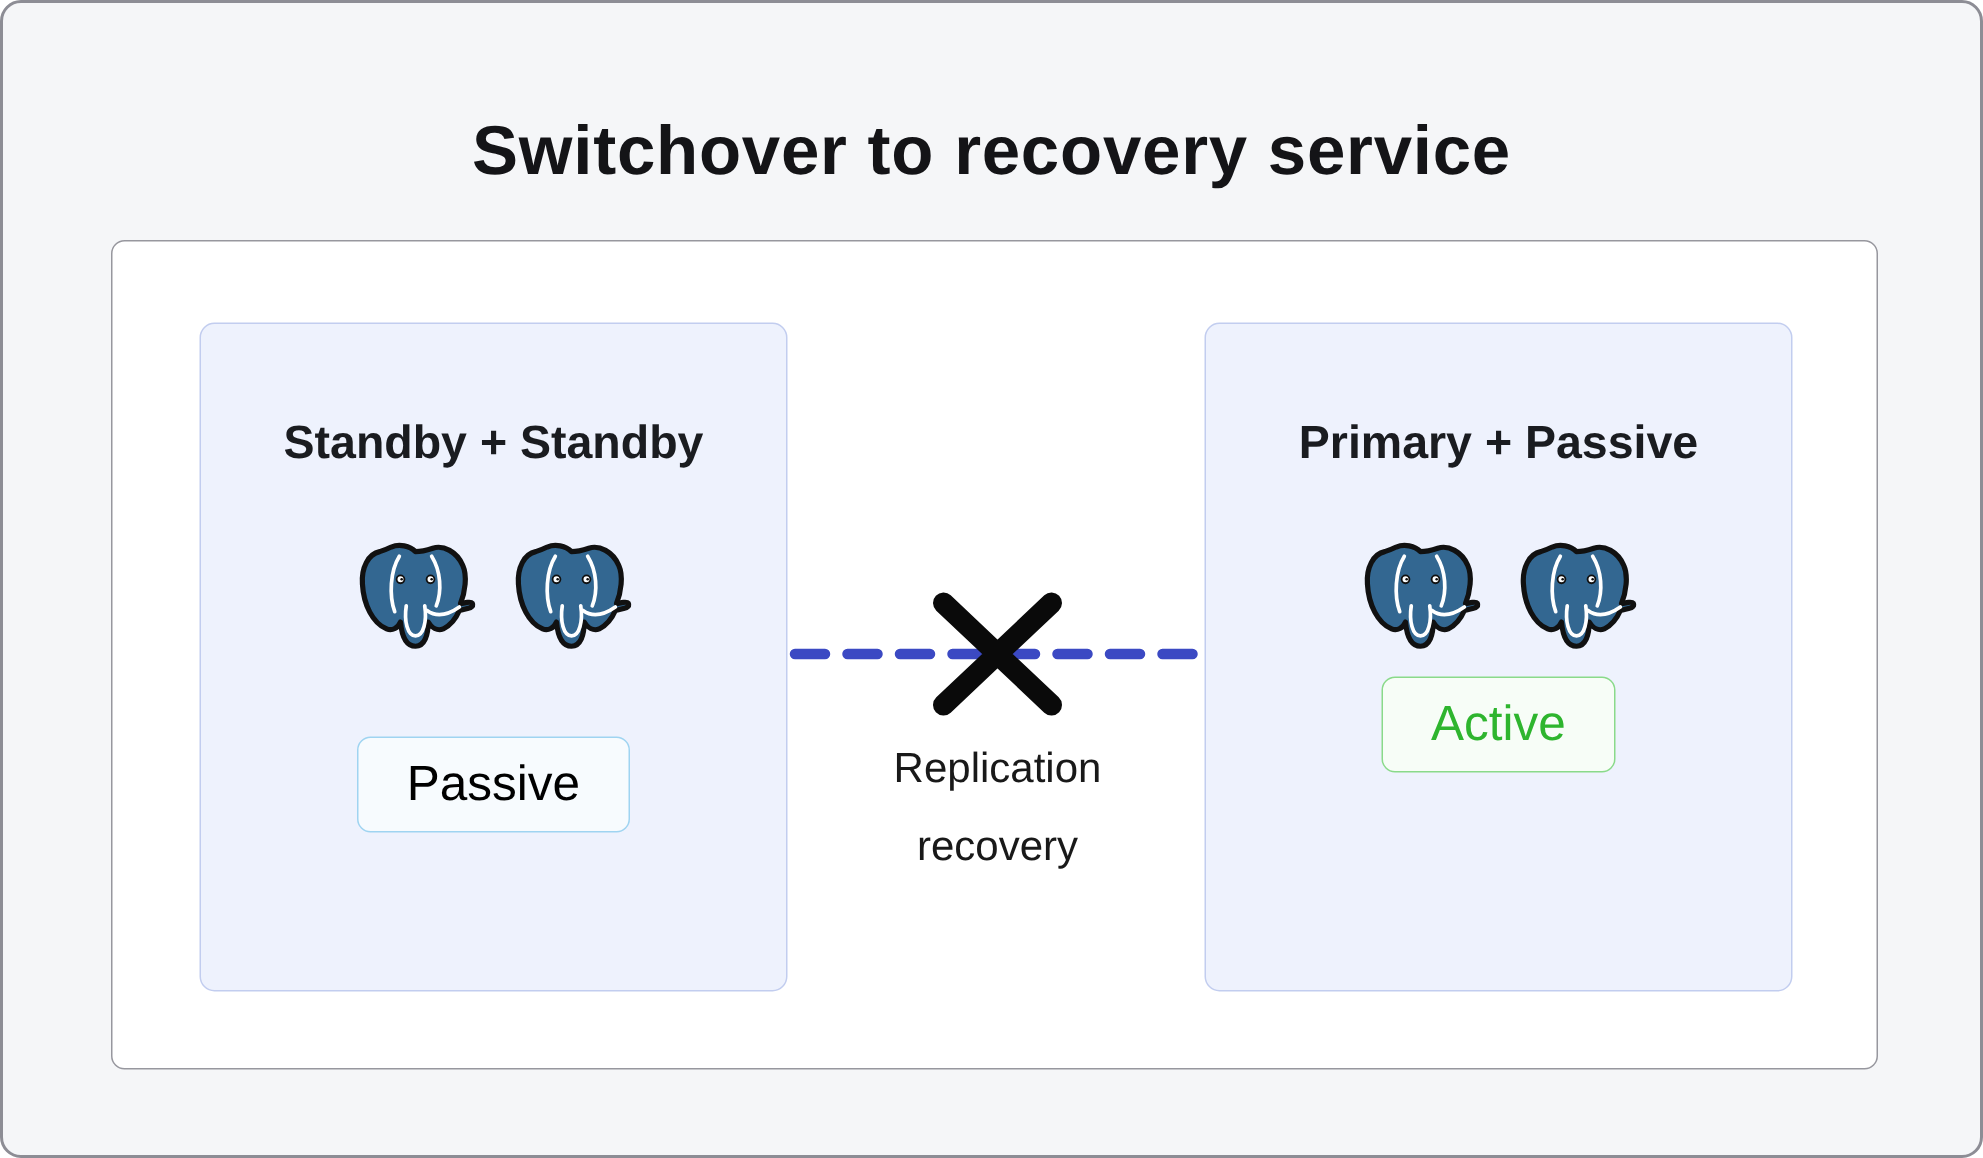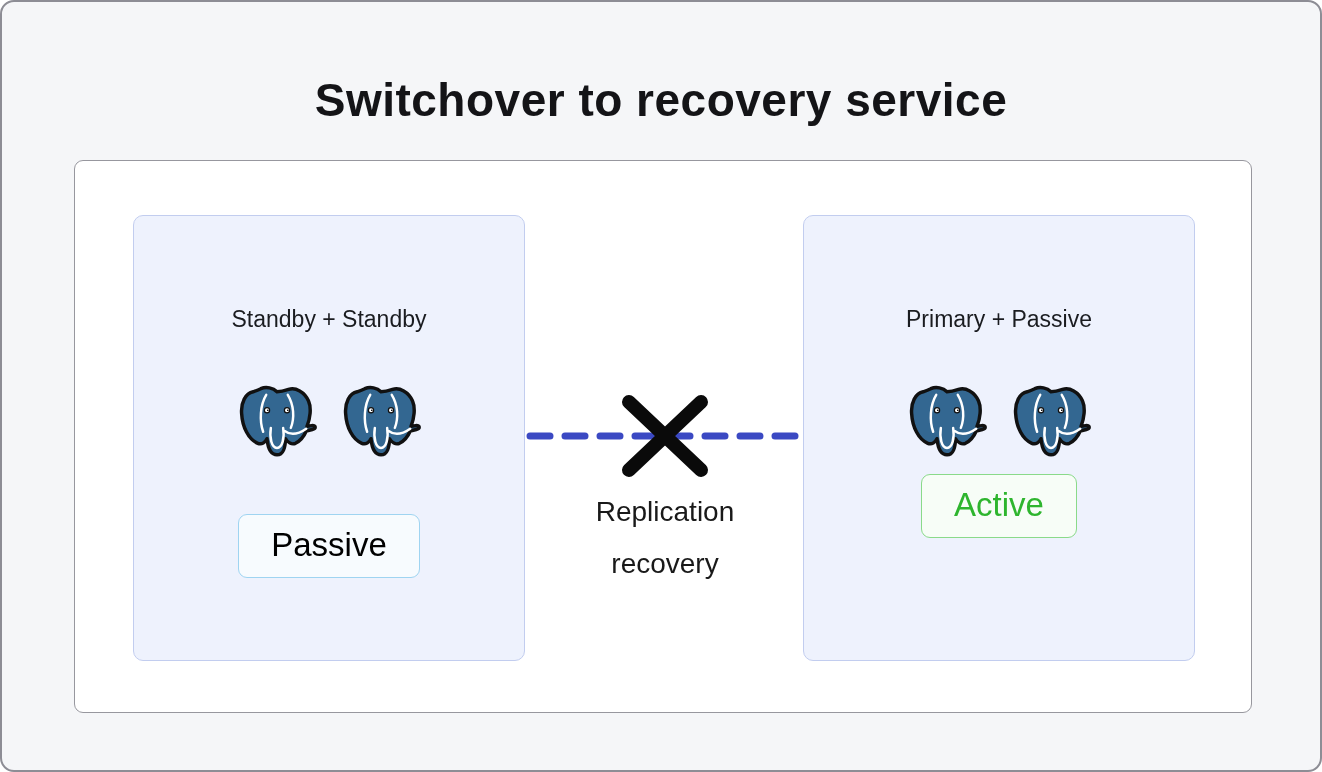--- a/index.html
+++ b/index.html
@@ -57,23 +57,23 @@
   }
   .service-card.left  { left: 58px; }
   .service-card.right { left: 728px; }
   .card-title {
     font-size: 38px;
     font-weight: 400;
     color: #16181c;
     line-height: 48px;
   }
   .card-subtitle {
-    margin-top: 44px;
-    font-size: 23px;
-    font-weight: 400;
+    margin-top: 20px;
+    font-size: 31px;
+    font-weight: 700;
     color: #1a1c20;
     line-height: 30px;
   }
   .icon-row {
     margin-top: 50px;
     display: flex;
     gap: 24px;
     align-items: center;
   }
   .status-badge {

